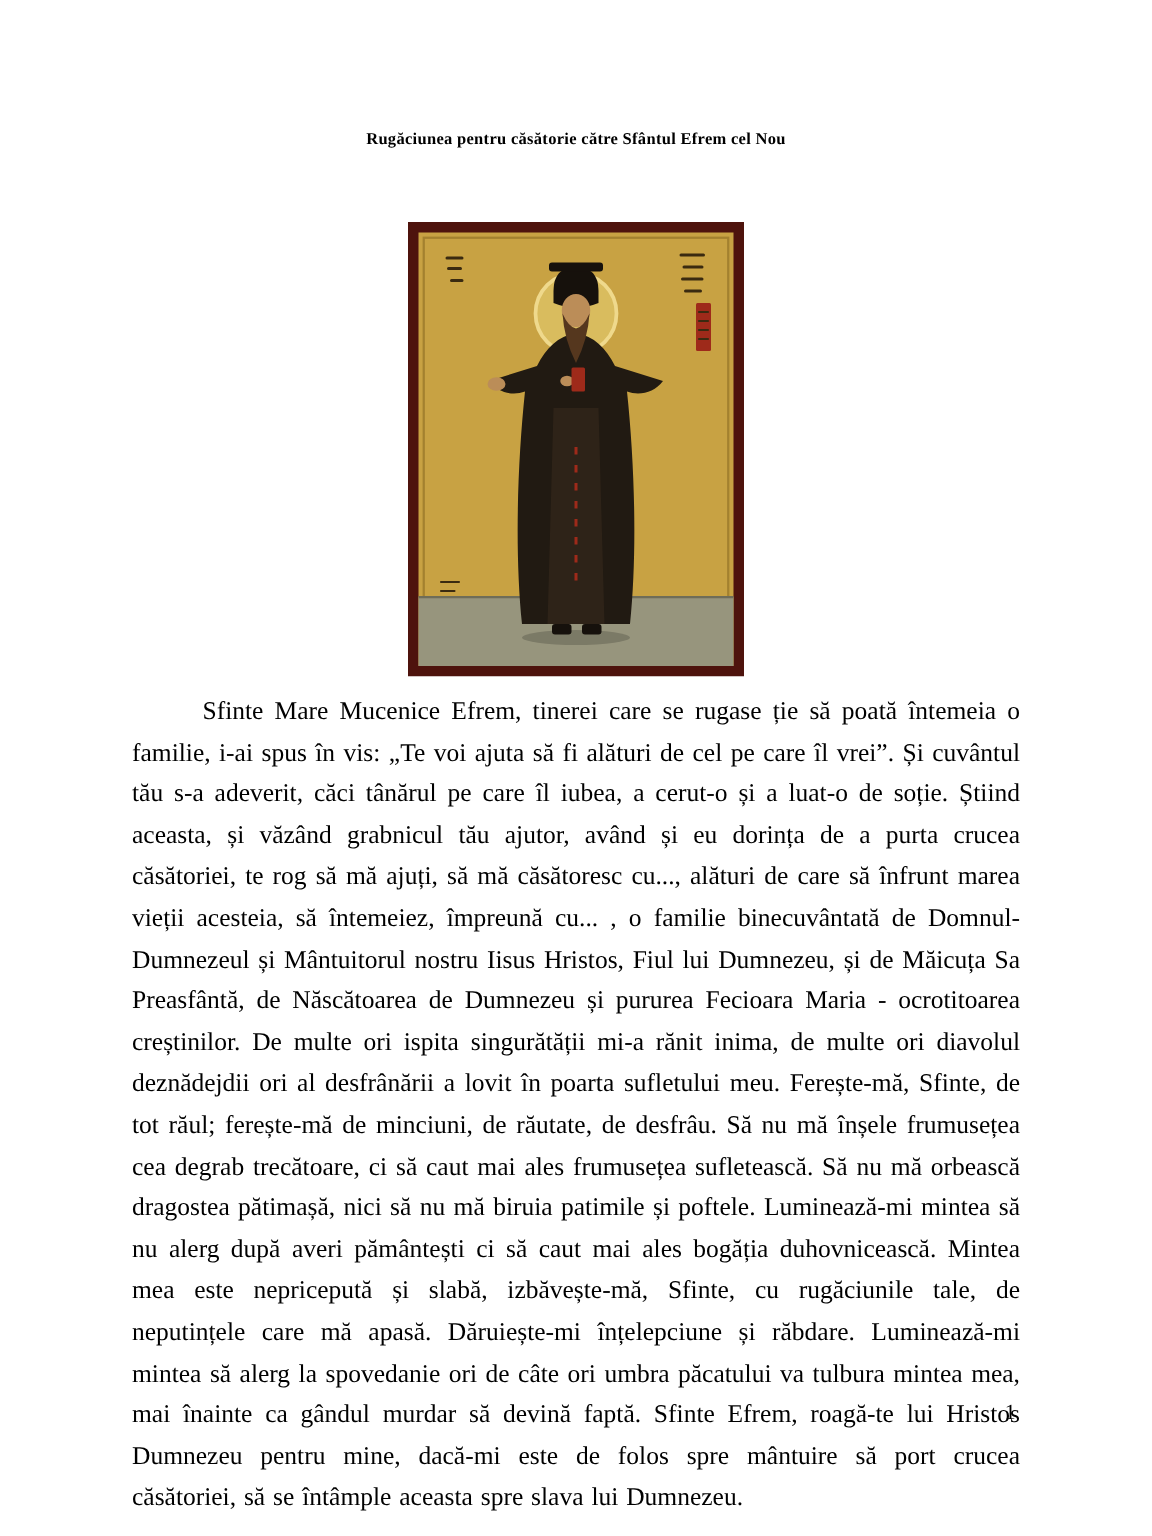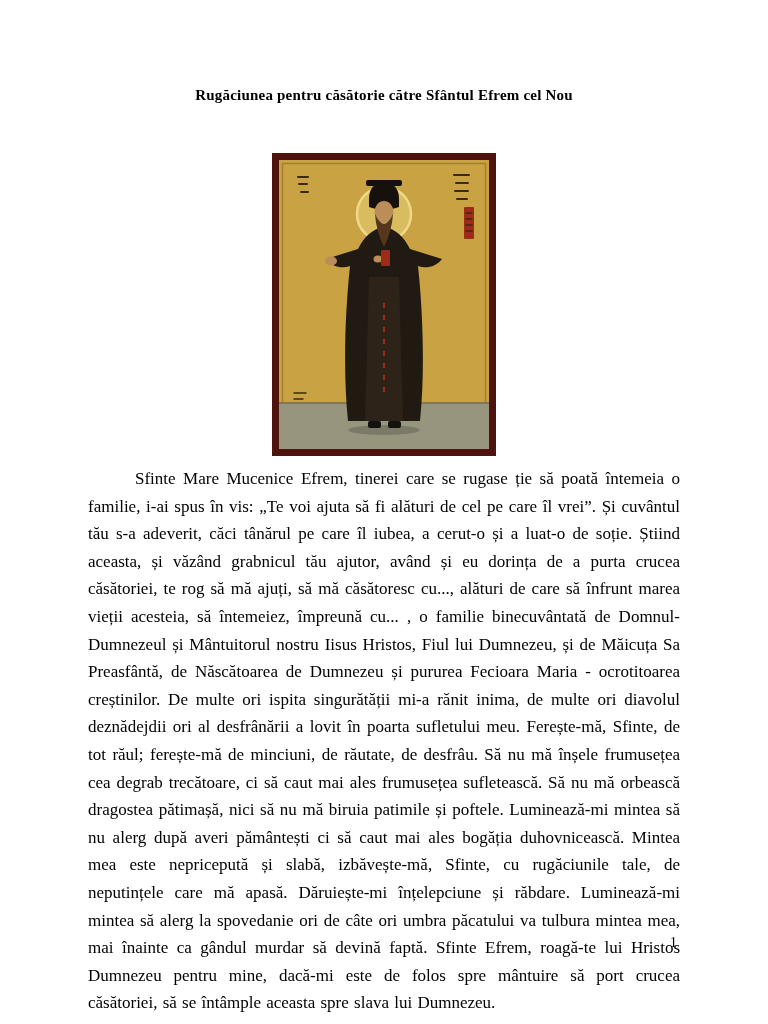--- a/index.html
+++ b/index.html
@@ -17,21 +17,21 @@
     position: relative;
     width: 768px;
     height: 1024px;
     background: #ffffff;
     overflow: hidden;
   }
   .doc-title {
     margin: 0;
     padding-top: 87px;
     text-align: center;
-    font-size: 15px;
+    font-size: 11px;
     font-weight: bold;
     letter-spacing: 0.2px;
   }
   .icon-wrap {
     margin: 49px auto 0 auto;
     width: 224px;
     height: 303px;
   }
   .icon-wrap svg { display: block; }
   .body-text {

